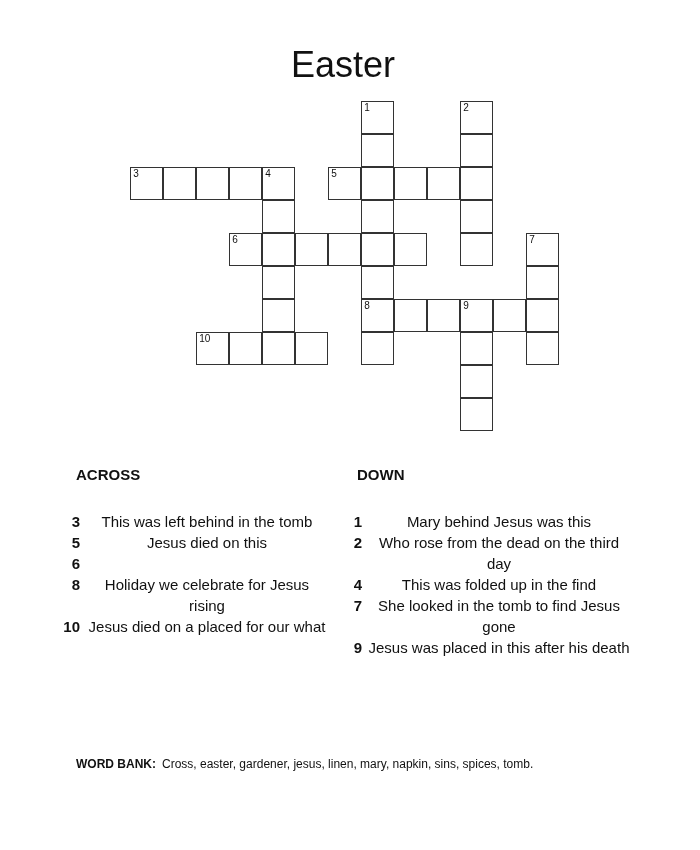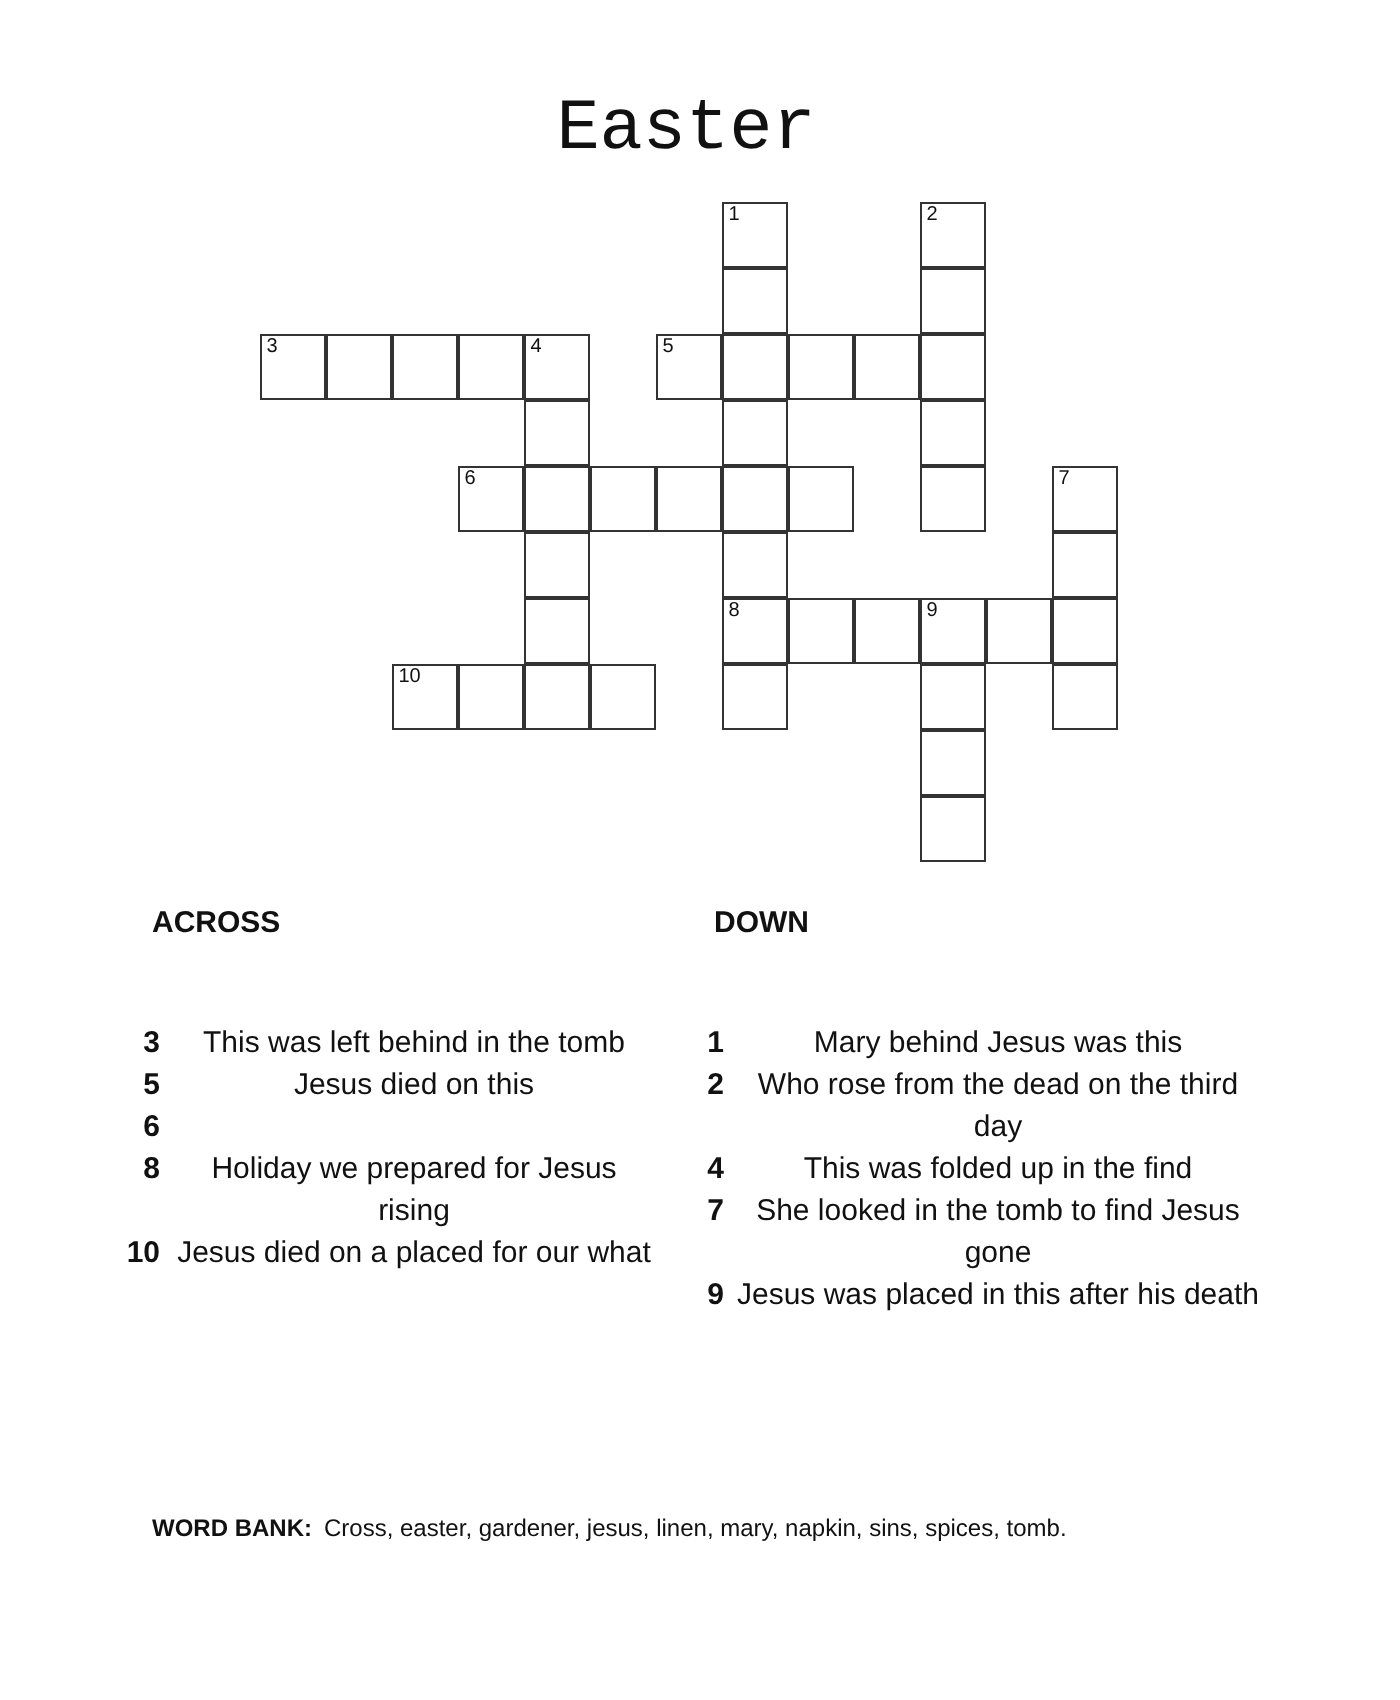--- a/index.html
+++ b/index.html
@@ -1,31 +1,31 @@
 <!DOCTYPE html>
 <html><head>
   <meta charset="utf-8">
   <style>
     html, body { margin: 0; padding: 0; background: #ffffff; }
     body { width: 700px; height: 850px; position: relative; overflow: hidden; color: #111; }
     .title {
       position: absolute; left: 0; top: 44px; width: 686px; text-align: center;
-      font-family: Liberation Mono, monospace; font-size: 36px; color: #111;
+      font-family: Liberation Sans, sans-serif; font-size: 36px; color: #111;
     }
     .grid { position: absolute; left: 131px; top: 102px; width: 429px; height: 330px; }
     .cell {
       position: absolute; width: 33px; height: 33px; box-sizing: border-box;
       border: 1.6px solid #333; background: #fff; margin-left: -0.8px; margin-top: -0.8px;
     }
     .cell .num {
       position: absolute; left: 2px; top: 0px; font-family: "Liberation Sans", sans-serif;
       font-size: 10px; line-height: 12px; color: #111;
     }
     .clues-head {
-      position: absolute; top: 453px; font-family: "Liberation Sans", sans-serif;
+      position: absolute; top: 466px; font-family: "Liberation Sans", sans-serif;
       font-weight: bold; font-size: 15px;
     }
     .clue-list { position: absolute; top: 511px; font-family: "Liberation Sans", sans-serif; font-size: 15px; line-height: 21px; }
     .clue { display: flex; }
     .clue .n { width: 22px; text-align: right; font-weight: bold; flex: none; margin-right: 6px; }
     .clue .t { flex: 1; text-align: center; }
     .wordbank {
       position: absolute; left: 76px; top: 754px; width: 460px;
       font-family: "Liberation Sans", sans-serif; font-size: 12px; line-height: 21px;
     }
@@ -111,21 +111,21 @@
     </div>
     <div class="clue">
       <span class="n">5</span>
       <span class="t">Jesus died on this</span>
     </div>
     <div class="clue">
       <span class="n">6</span>
     </div>
     <div class="clue">
       <span class="n">8</span>
-      <span class="t">Holiday we prepared for Jesus rising</span>
+      <span class="t">Holiday we celebrate for Jesus rising</span>
     </div>
     <div class="clue">
       <span class="n">10</span>
       <span class="t">Jesus died on a placed for our what</span>
     </div>
   </div>
 
 <div class="clues-head" style="left:357px;">DOWN</div>
 <div class="clue-list" id="down-list" style="left:340px; width:290px;">
     <div class="clue">

